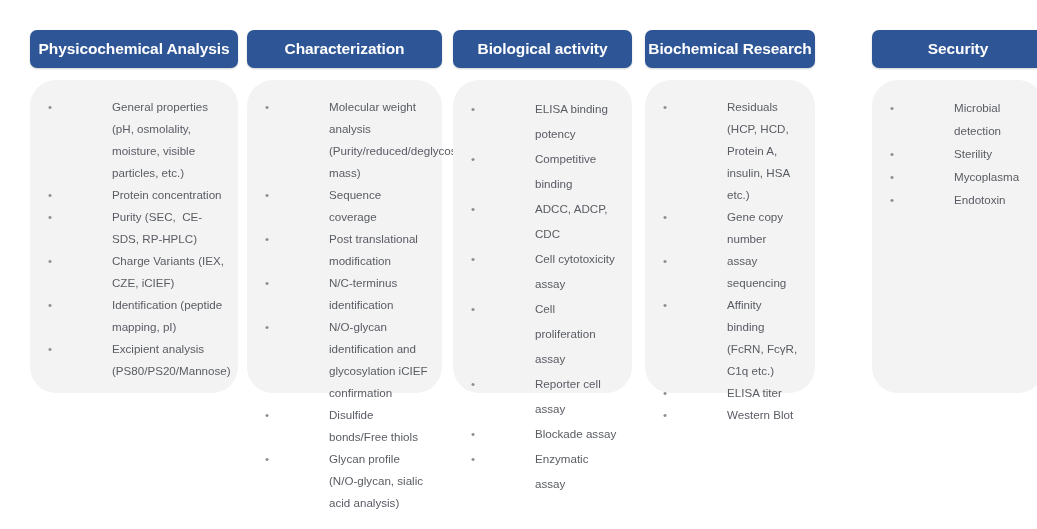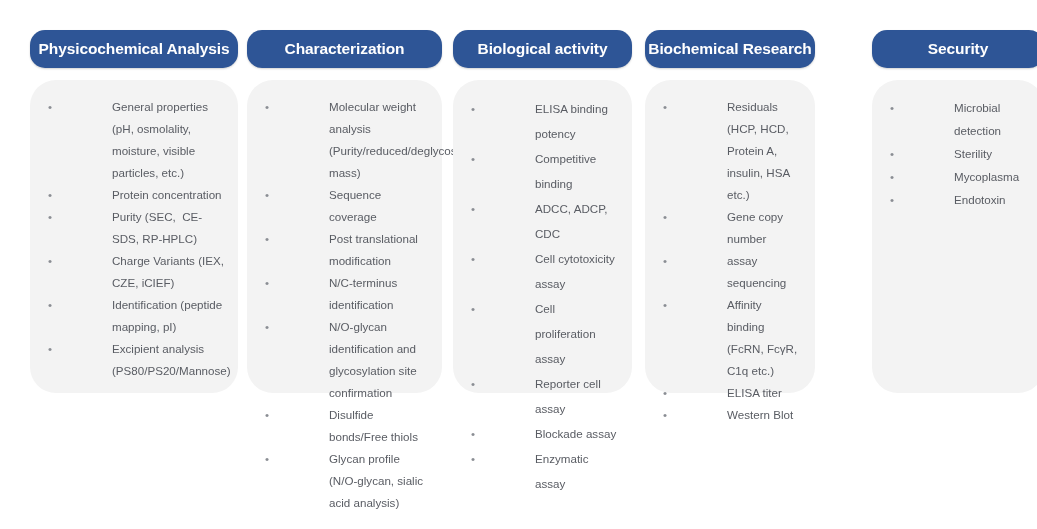--- a/index.html
+++ b/index.html
@@ -20,21 +20,21 @@
     background: #ffffff;
   }
   .column {
     position: absolute;
     top: 30px;
   }
   .col-header {
     box-sizing: border-box;
     height: 38px;
     background: #2E5596;
-    border-radius: 15px;
+    border-radius: 7px;
     display: flex;
     align-items: center;
     justify-content: center;
     padding: 0 6px;
     box-shadow: 0 1px 2px rgba(0,0,0,0.18);
   }
   .col-header-label {
     color: #ffffff;
     font-size: 15.5px;
     font-weight: bold;
@@ -148,21 +148,21 @@
           <li class="bullet-item">
             <span class="bullet-dot">•</span>
             <span class="bullet-text">Post translational modification</span>
           </li>
           <li class="bullet-item">
             <span class="bullet-dot">•</span>
             <span class="bullet-text">N/C-terminus identification</span>
           </li>
           <li class="bullet-item">
             <span class="bullet-dot">•</span>
-            <span class="bullet-text">N/O-glycan identification and glycosylation site confirmation</span>
+            <span class="bullet-text">N/O-glycan identification and glycosylation iCIEF confirmation</span>
           </li>
           <li class="bullet-item">
             <span class="bullet-dot">•</span>
             <span class="bullet-text">Disulfide bonds/Free thiols</span>
           </li>
           <li class="bullet-item">
             <span class="bullet-dot">•</span>
             <span class="bullet-text">Glycan profile (N/O-glycan, sialic acid analysis)</span>
           </li>
         </ul>

